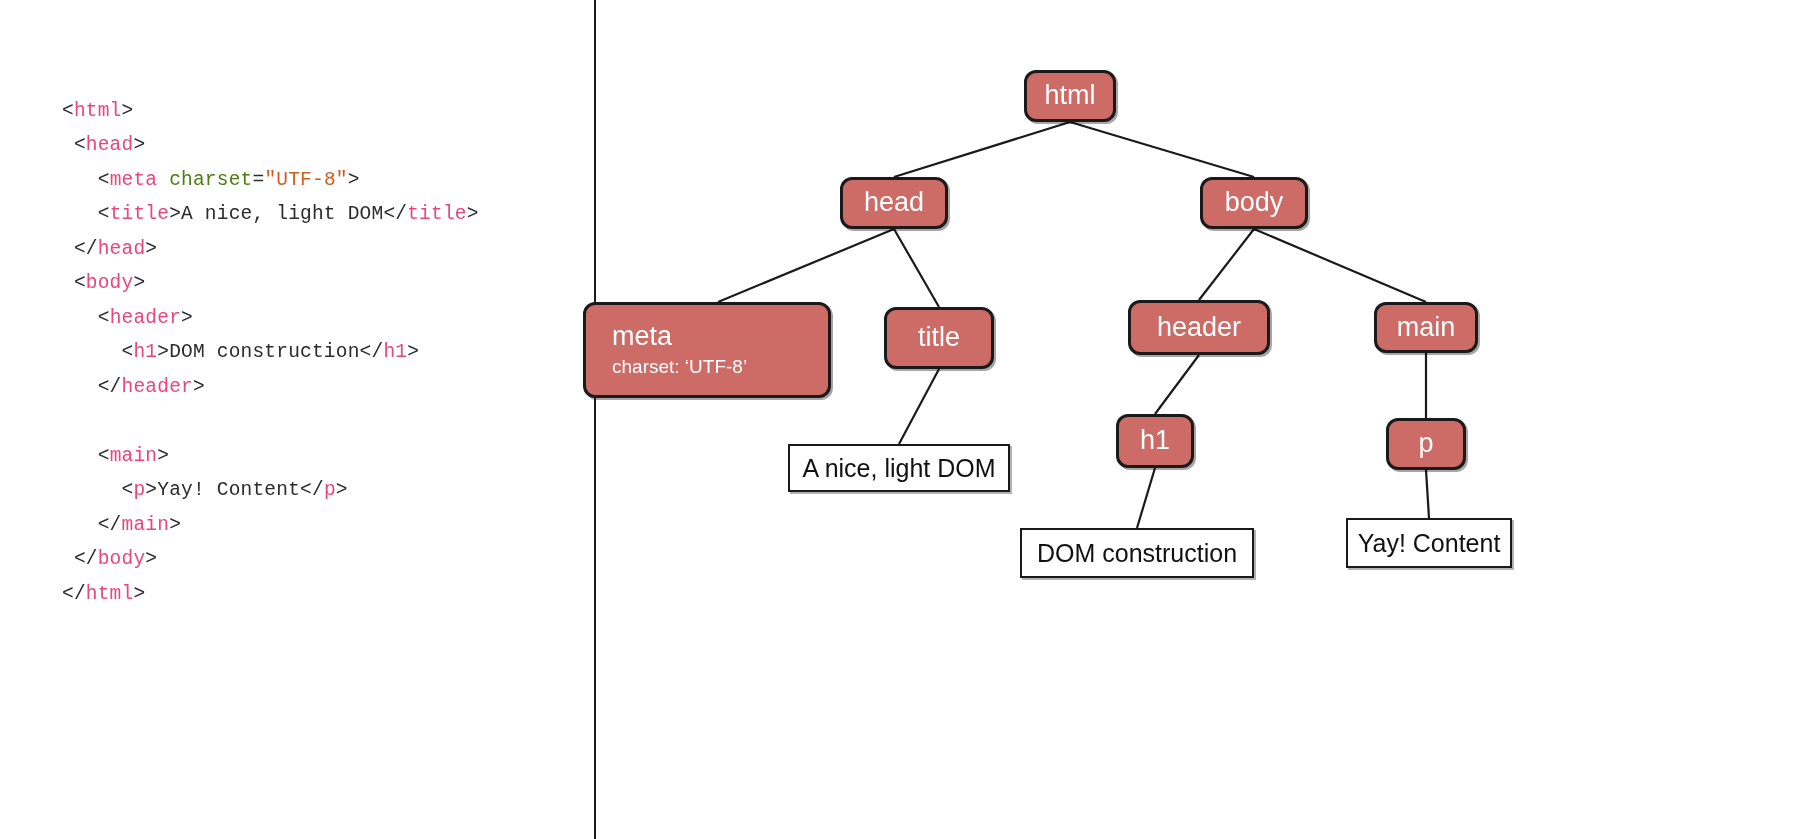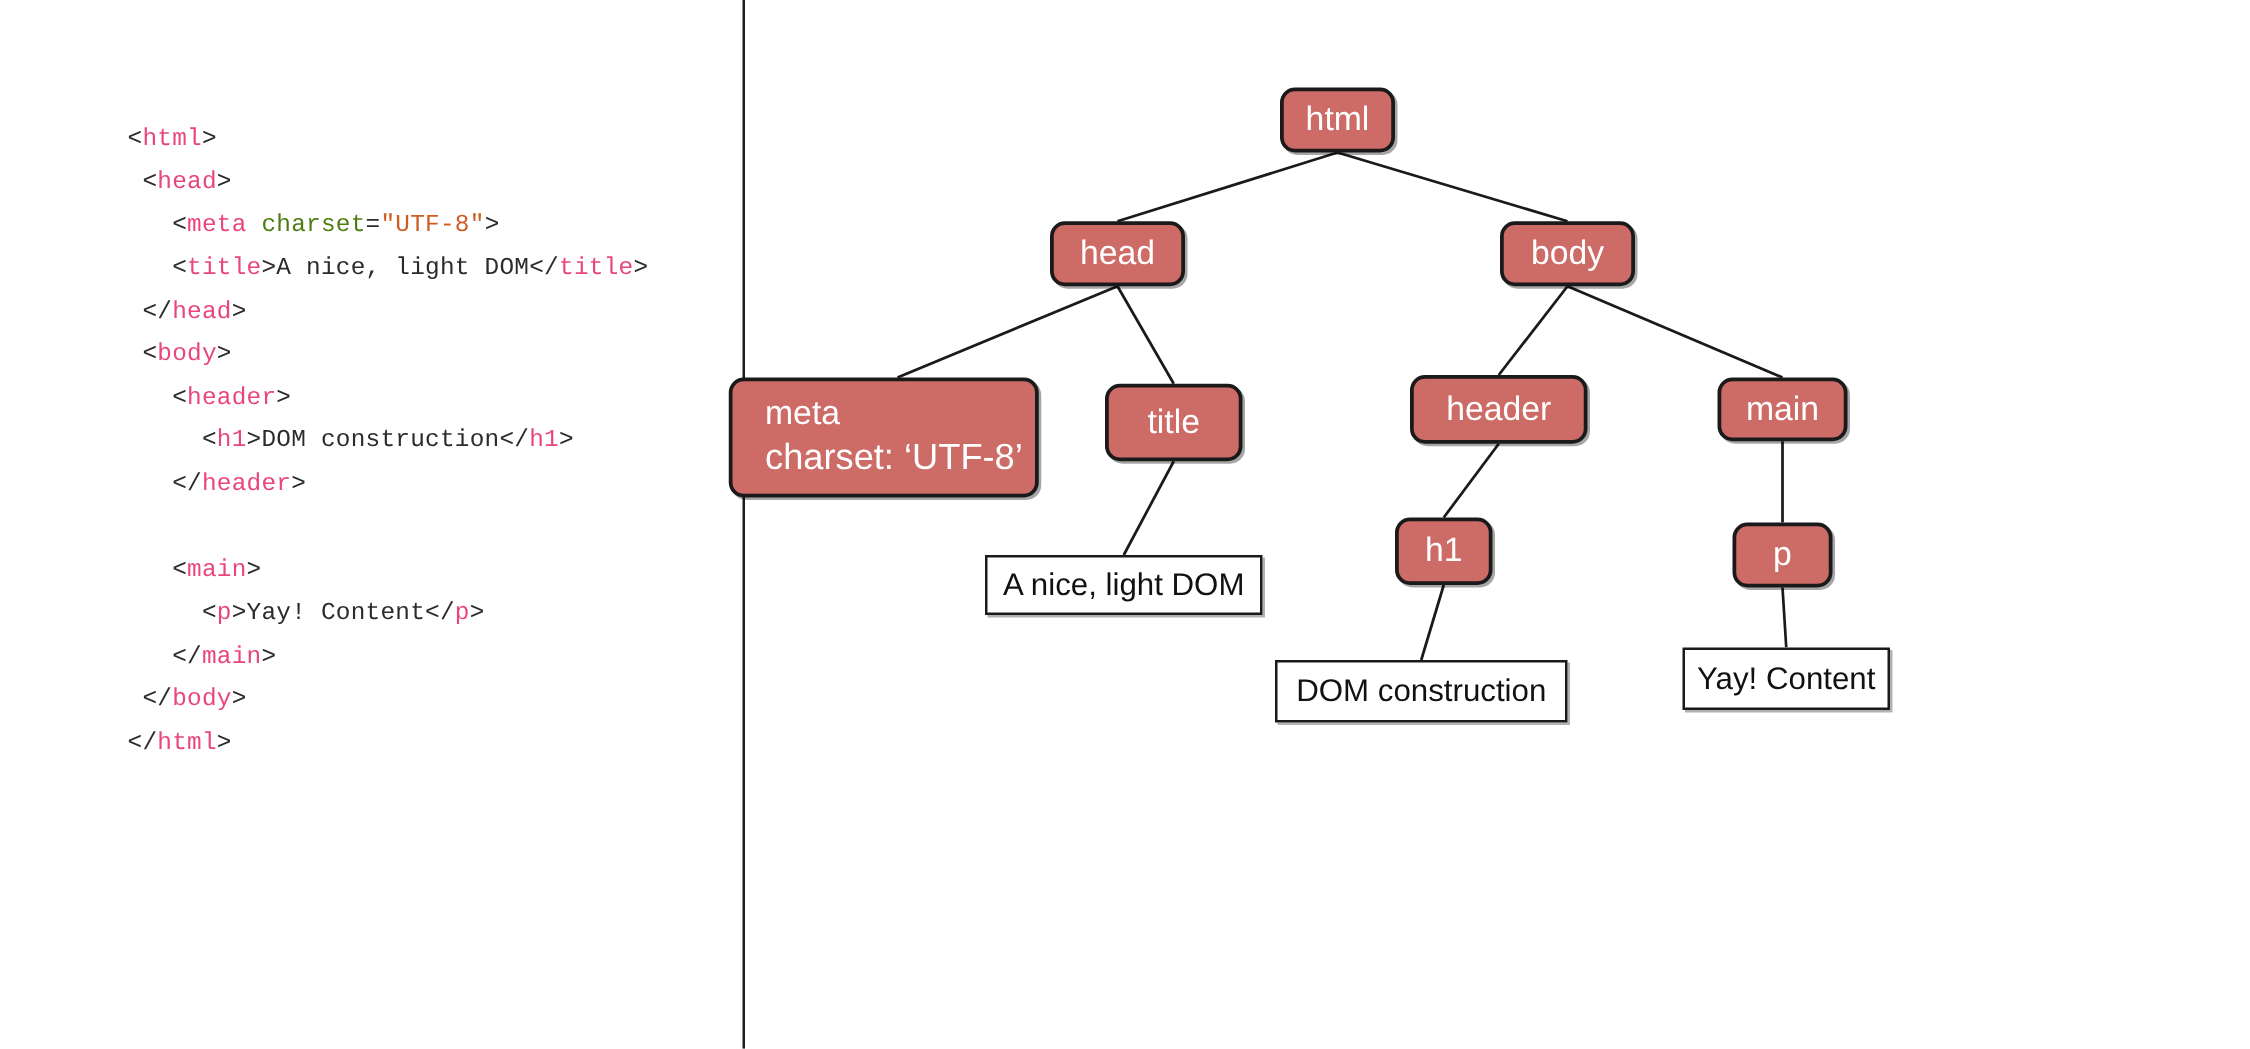--- a/index.html
+++ b/index.html
@@ -24,21 +24,20 @@
   }
   #code-listing {
     position: absolute;
     left: 62px;
     top: 74px;
     font-family: "Liberation Mono", "DejaVu Sans Mono", monospace;
     font-size: 19.5px;
     line-height: 34.5px;
     white-space: pre;
     letter-spacing: 0.2px;
-    margin-left: 40px;
   }
   .code-line { white-space: pre; height: 34.5px; }
   .tok-punct  { color: #2b2b2b; }
   .tok-tag    { color: #e8467c; }
   .tok-attr   { color: #4d7c0f; }
   .tok-val    { color: #cf5c20; }
   .tok-text   { color: #2b2b2b; }
 
   
   #divider {
@@ -80,21 +79,21 @@
     color: #ffffff;
   }
   .node.multi {
     flex-direction: column;
     align-items: flex-start;
     justify-content: center;
     padding: 0 0 0 26px;
   }
   .node.multi .node-label { font-size: 27px; margin-bottom: 4px; }
   .node.multi .node-sub {
-    font-size: 29px;
+    font-size: 19px;
     color: #ffffff;
     line-height: 1.15;
   }
 
   .textnode {
     position: absolute;
     box-sizing: border-box;
     background: #ffffff;
     border: 2px solid #1a1a1a;
     border-radius: 0;

